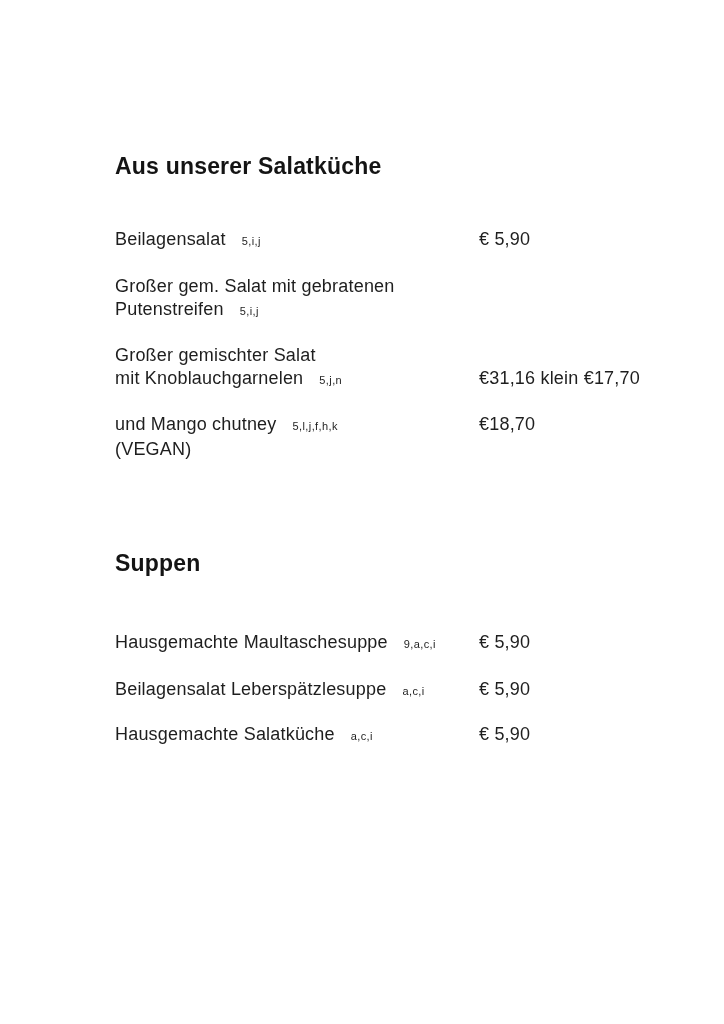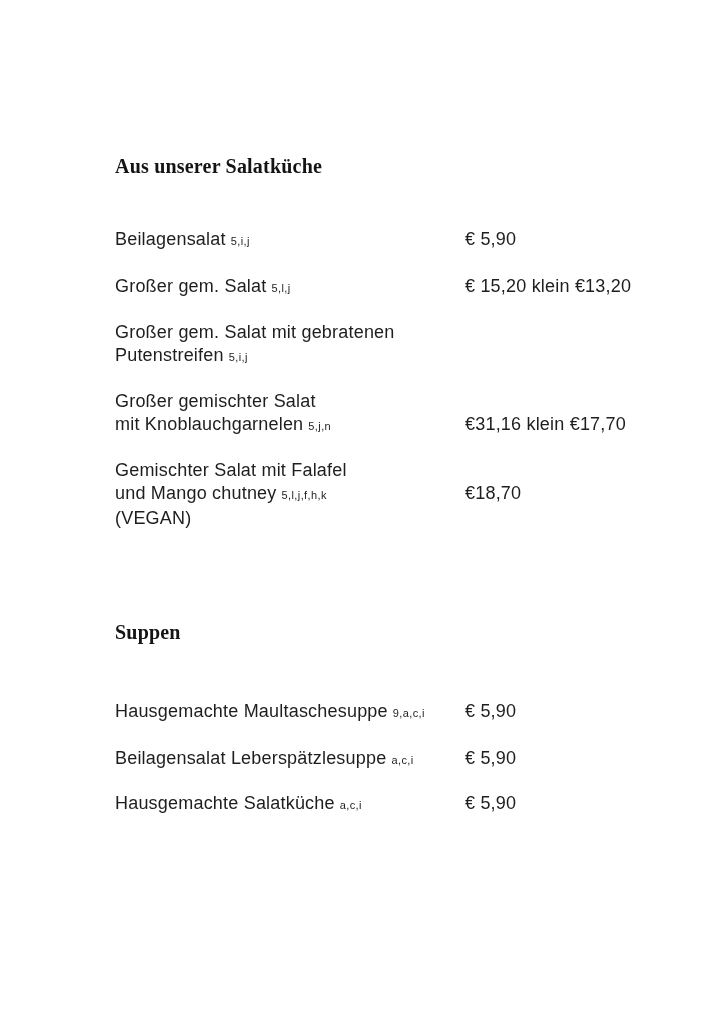--- a/index.html
+++ b/index.html
@@ -17,23 +17,23 @@
     inset: 0;
     background: #ffffff;
   }
   .content {
     position: absolute;
     left: 115px;
     top: 152px;
     width: 560px;
   }
   h1.section-heading {
-    font-family: Liberation Serif, serif;
+    font-family: Liberation Sans, sans-serif;
     font-weight: 700;
-    font-size: 20px;
+    font-size: 23px;
     line-height: 28px;
     color: #141414;
     letter-spacing: 0.2px;
   }
   h1.section-heading.first { margin: 0 0 48px 0; }
   h1.section-heading.second { margin: 88px 0 54px 0; }
   .menu-item {
     position: relative;
     font-size: 18px;
     line-height: 23px;
@@ -43,50 +43,44 @@
   .menu-item.mb21 { margin-bottom: 21px; }
   .menu-item.mb20 { margin-bottom: 20px; }
   .line {
     position: relative;
     min-height: 23px;
     white-space: nowrap;
   }
   .allergens {
     font-size: 11px;
     letter-spacing: 0.4px;
-    margin-left: 5px;
+    margin-left: 16px;
   }
   .price {
     position: absolute;
-    left: 350px;
+    left: 364px;
     top: 0;
     white-space: nowrap;
   }
 </style>
 </head>
 <body>
 
 <div class="page">
   <div class="content">
 
     <h1 class="section-heading first">Aus unserer Salatküche</h1>
 
     <div class="menu-item mb22">
       <div class="line">
         <span>Beilagensalat</span><span class="allergens">5,i,j</span>
         <span class="price">€ 5,90</span>
       </div>
     </div>
 
-    <div class="menu-item mb21">
-      <div class="line">
-        <span>Großer gem. Salat</span><span class="allergens">5,l,j</span>
-        <span class="price">€ 15,20 klein €13,20</span>
-      </div>
-    </div>
 
     <div class="menu-item mb21">
       <div class="line">
         <span>Großer gem. Salat mit gebratenen</span>
       </div>
       <div class="line">
         <span>Putenstreifen</span><span class="allergens">5,i,j</span>
       </div>
     </div>
 
@@ -94,23 +88,20 @@
       <div class="line">
         <span>Großer gemischter Salat</span>
       </div>
       <div class="line">
         <span>mit Knoblauchgarnelen</span><span class="allergens">5,j,n</span>
         <span class="price">€31,16 klein €17,70</span>
       </div>
     </div>
 
     <div class="menu-item">
-      <div class="line">
-        <span>Gemischter Salat mit Falafel</span>
-      </div>
       <div class="line">
         <span>und Mango chutney</span><span class="allergens">5,l,j,f,h,k</span>
         <span class="price">€18,70</span>
       </div>
       <div class="line">
         <span>(VEGAN)</span>
       </div>
     </div>
 
     <h1 class="section-heading second">Suppen</h1>

